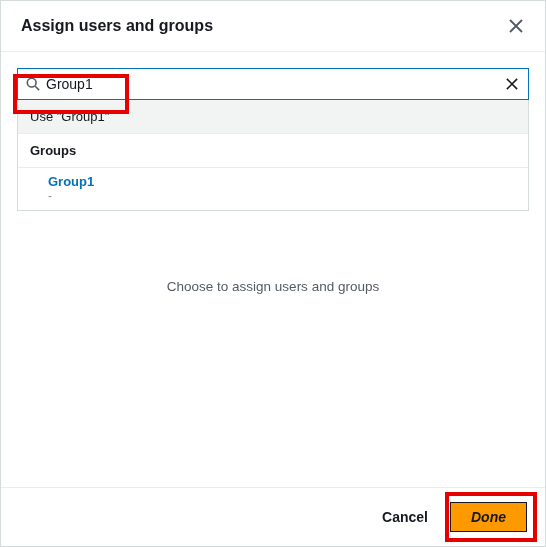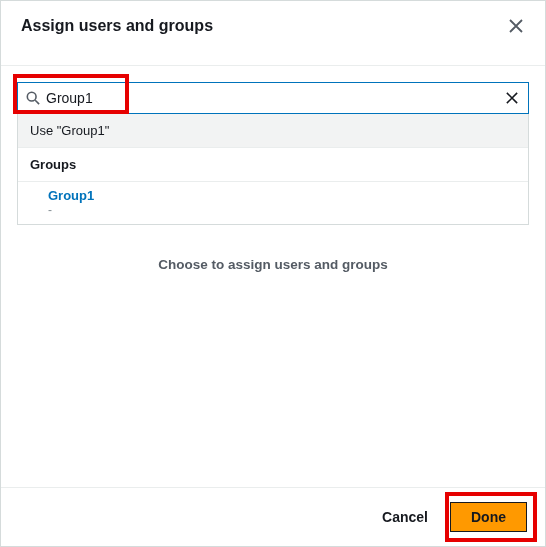--- a/index.html
+++ b/index.html
@@ -9,21 +9,21 @@
     background: #fff;
     width: 546px;
     height: 547px;
     position: relative;
     border: 1px solid #d5dbdb;
   }
   .header {
     display: flex;
     justify-content: space-between;
     align-items: center;
-    padding: 14px 18px 28px 20px;
+    padding: 14px 18px 14px 20px;
     border-bottom: 1px solid #eaeded;
   }
   .title {
     font-size: 16px;
     font-weight: 700;
     color: #16191f;
   }
   .close-btn {
     background: none;
     border: none;
@@ -109,23 +109,23 @@
   }
   .group-sub {
     color: #879196;
     font-size: 12px;
     line-height: 1;
     margin-top: 1px;
   }
   .empty-msg {
     text-align: center;
     color: #545b64;
-    font-weight: 700;
+    font-weight: 400;
     font-size: 13.5px;
-    margin-top: 32px;
+    margin-top: 68px;
   }
   .footer {
     position: absolute;
     bottom: 0;
     left: 0;
     right: 0;
     border-top: 1px solid #eaeded;
     padding: 14px 18px;
     display: flex;
     justify-content: flex-end;
@@ -144,20 +144,21 @@
     margin-left: 42px;
   }
   .btn-done {
     background: #ff9900;
     border: 1px solid #16191f;
     color: #16191f;
     font-size: 14px;
     font-weight: 700;
     padding: 6px 20px;
     cursor: pointer;
+    font-style: italic;
   }
   .highlight-done {
     position: absolute;
     bottom: 4px;
     right: 8px;
     width: 92px;
     height: 50px;
     border: 4px solid #e60000;
     pointer-events: none;
     z-index: 10;

